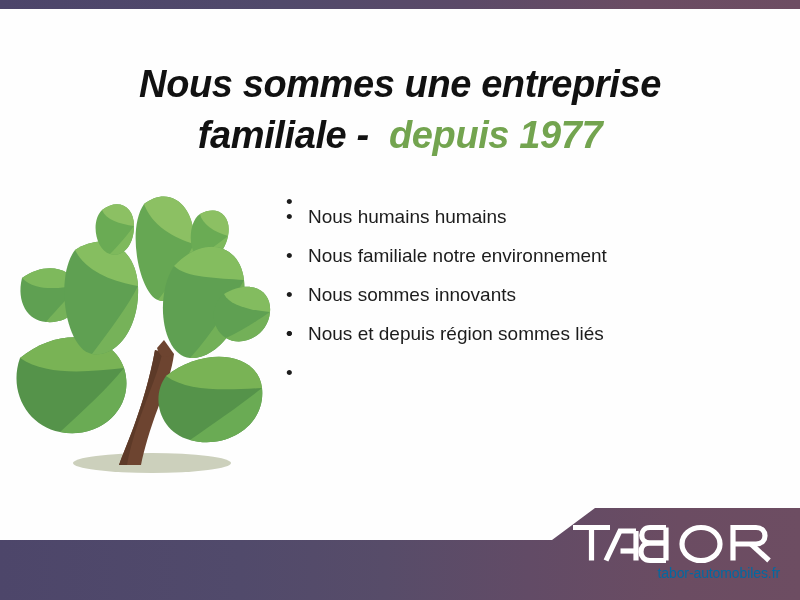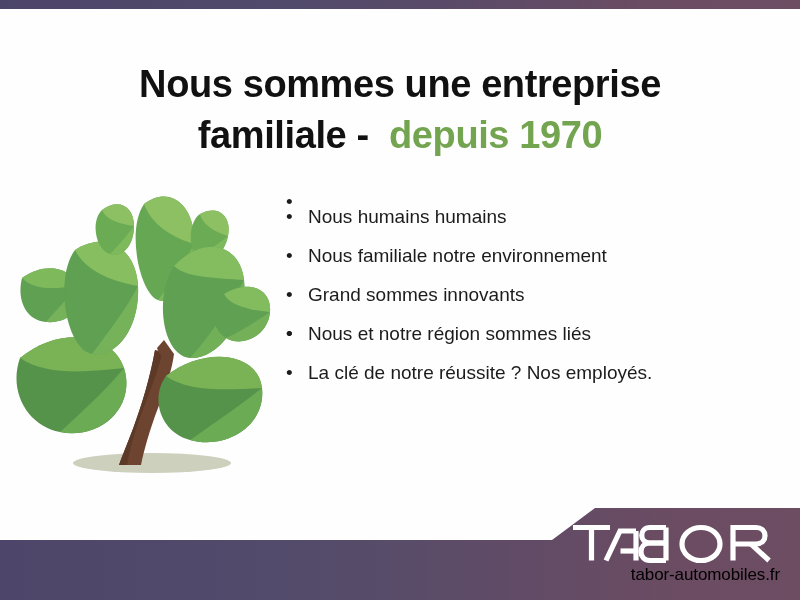--- a/index.html
+++ b/index.html
@@ -39,20 +39,21 @@
     position: absolute;
     top: 34px;
     left: 0;
     width: 800px;
     text-align: center;
     font-size: 38px;
     font-weight: bold;
     line-height: 1.32;
     letter-spacing: -0.4px;
     color: #111111;
+    font-style: italic;
   }
   .heading .line {
     display: block;
     white-space: nowrap;
   }
   .heading .accent {
     color: #73a44f;
   }
   .heading .dash {
     color: #111111;
@@ -127,37 +128,37 @@
     text-align: right;
   }
   .logo-mark {
     display: block;
     width: 212px;
     height: 42px;
   }
   .logo-url {
     display: block;
     margin-top: 1px;
-    font-size: 17px;
+    font-size: 14px;
     letter-spacing: -0.1px;
-    color: #000000;
+    color: #0369a1;
     text-align: right;
     padding-right: 2px;
   }
 </style>
 </head>
 <body>
 
 <div class="slide">
 
   <div class="top-band"></div>
 
   <h1 class="heading">
     <span class="line">Nous sommes une entreprise</span>
-    <span class="line"><span>familiale</span><span class="dash">&nbsp;</span><span class="dash">-</span><span>&nbsp;&nbsp;</span><span class="accent">depuis 1970</span></span>
+    <span class="line"><span>familiale</span><span class="dash">&nbsp;</span><span class="dash">-</span><span>&nbsp;&nbsp;</span><span class="accent">depuis 1977</span></span>
   </h1>
 
   <div class="tree-art">
     <svg viewBox="0 0 262 300" xmlns="http://www.w3.org/2000/svg" aria-hidden="true">
 
       <ellipse cx="138" cy="281" rx="79" ry="10" fill="#ccd0bc"></ellipse>
 
       <g>
         <path d="M141 168 C136 196 128 222 120 244 C113 263 108 274 105 283
                  L127 283 C130 268 136 247 144 226 C152 205 158 188 160 172 Z" fill="#6d4430"></path>
@@ -229,32 +230,31 @@
     <li>
       <span class="dot">•</span>
       <span>Nous humains humains</span>
     </li>
     <li>
       <span class="dot">•</span>
       <span>Nous familiale notre environnement</span>
     </li>
     <li>
       <span class="dot">•</span>
-      <span>Grand sommes innovants</span>
-    </li>
-    <li>
-      <span class="dot">•</span>
-    </li>
-    <li>
-      <span class="dot">•</span>
-      <span>Nous et notre région sommes liés</span>
-    </li>
-    <li>
-      <span class="dot">•</span>
-      <span>La clé de notre réussite ? Nos employés.</span>
+      <span>Nous sommes innovants</span>
+    </li>
+    <li>
+      <span class="dot">•</span>
+    </li>
+    <li>
+      <span class="dot">•</span>
+      <span>Nous et depuis région sommes liés</span>
+    </li>
+    <li>
+      <span class="dot">•</span>
     </li>
   </ul>
 
   <div class="footer">
     <div class="footer-shape" style="clip-path: polygon(0px 32px, 552px 32px, 595px 0px, 800px 0px, 800px 92px, 0px 92px);"></div>
 
     <div class="logo-block">
       <svg class="logo-mark" viewBox="0 0 212 42" xmlns="http://www.w3.org/2000/svg">
         <g fill="none" stroke="#ffffff" stroke-width="5.2" stroke-linecap="butt" stroke-linejoin="miter">
 

